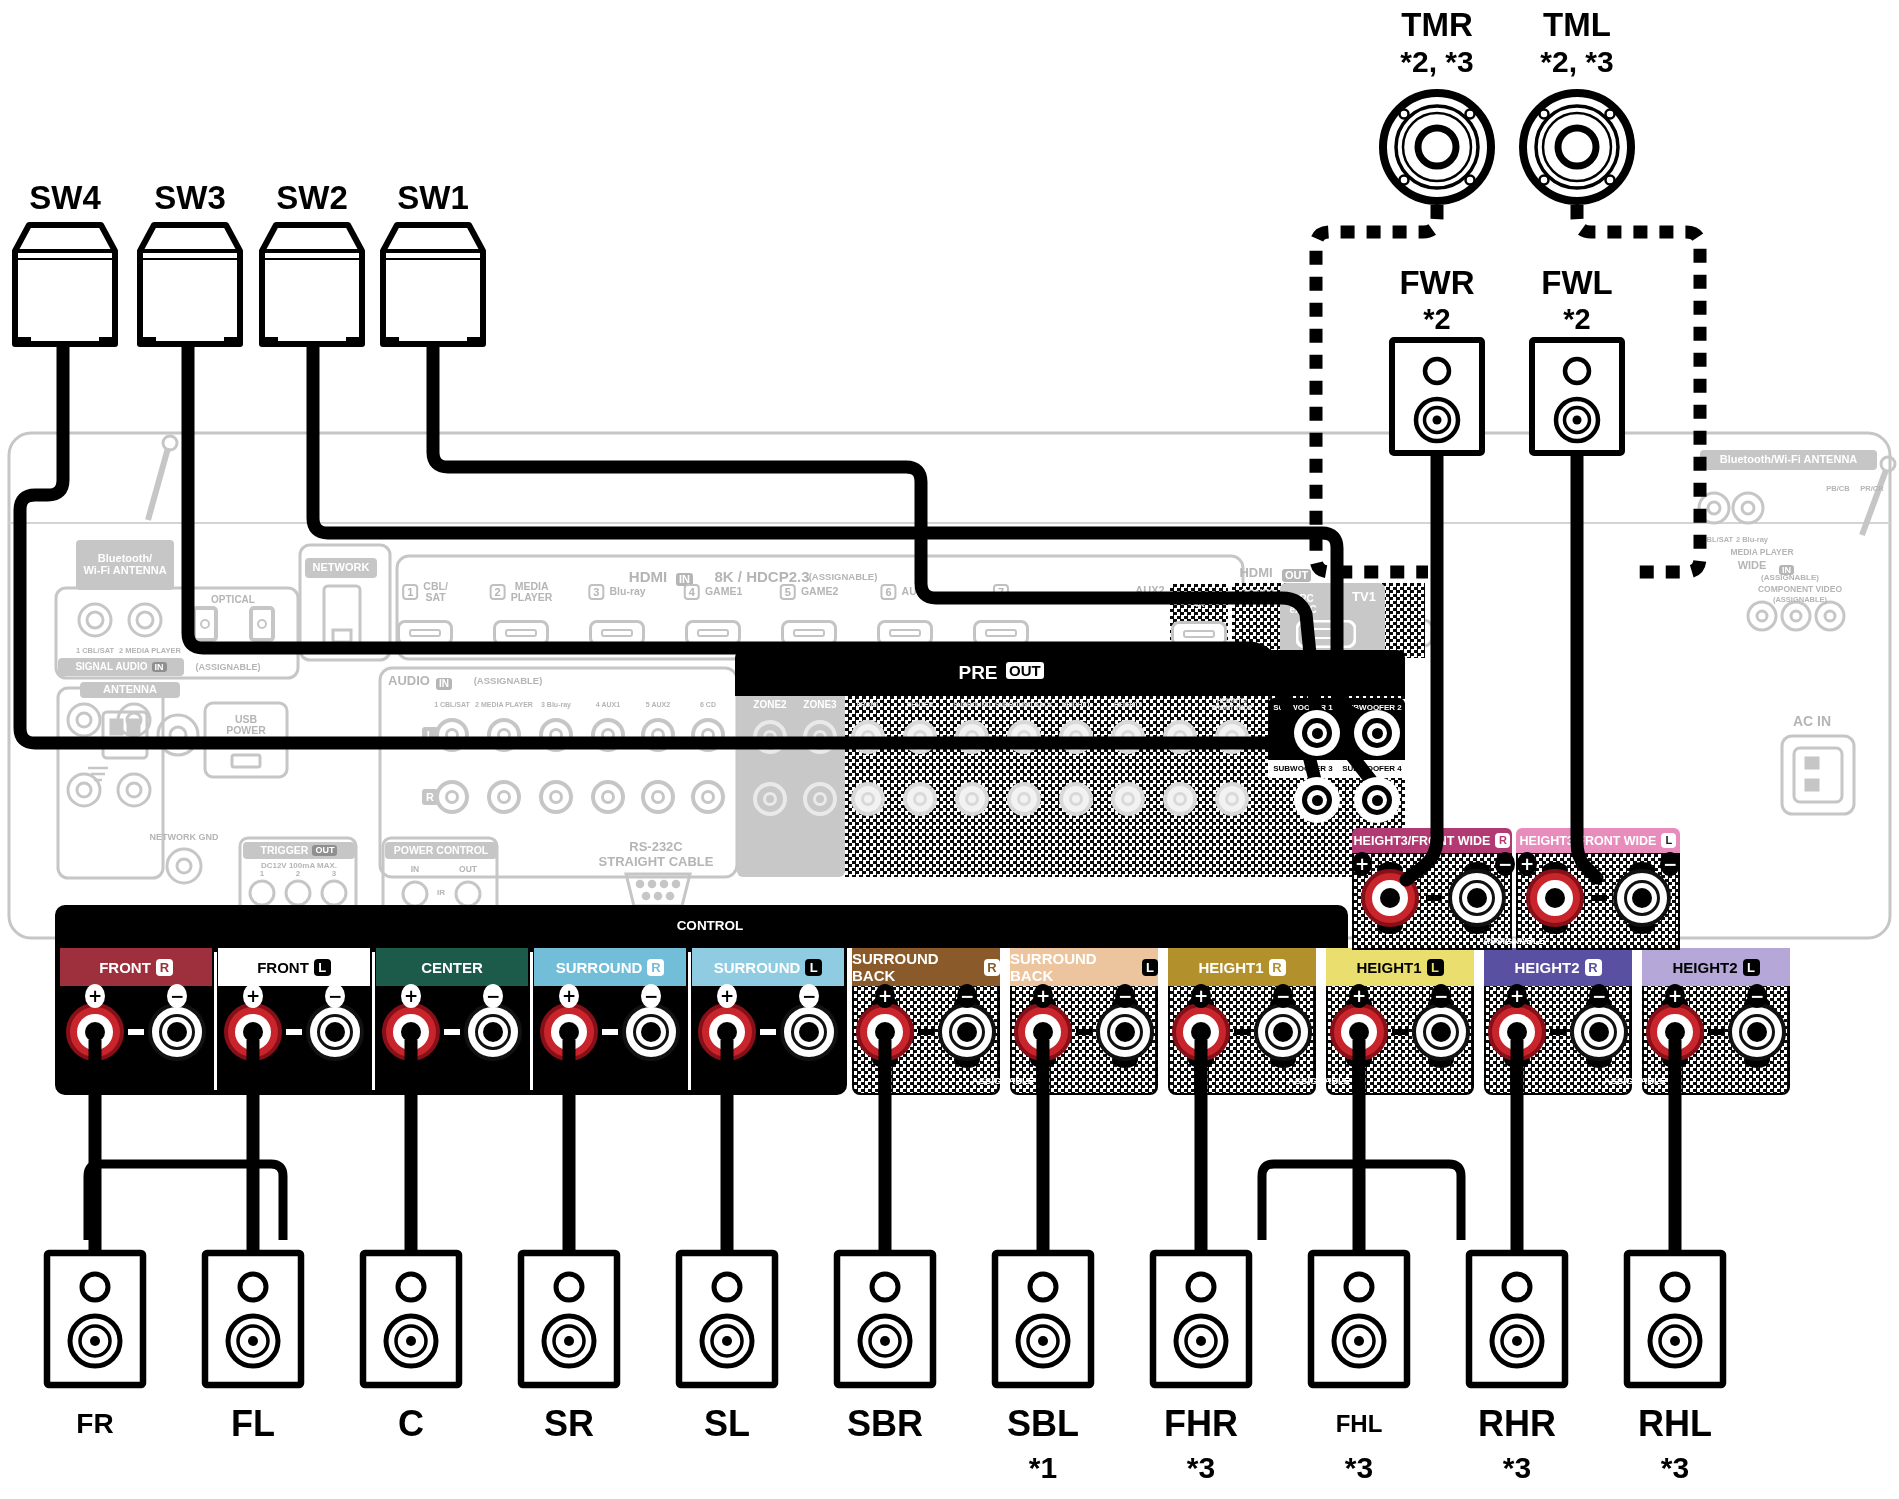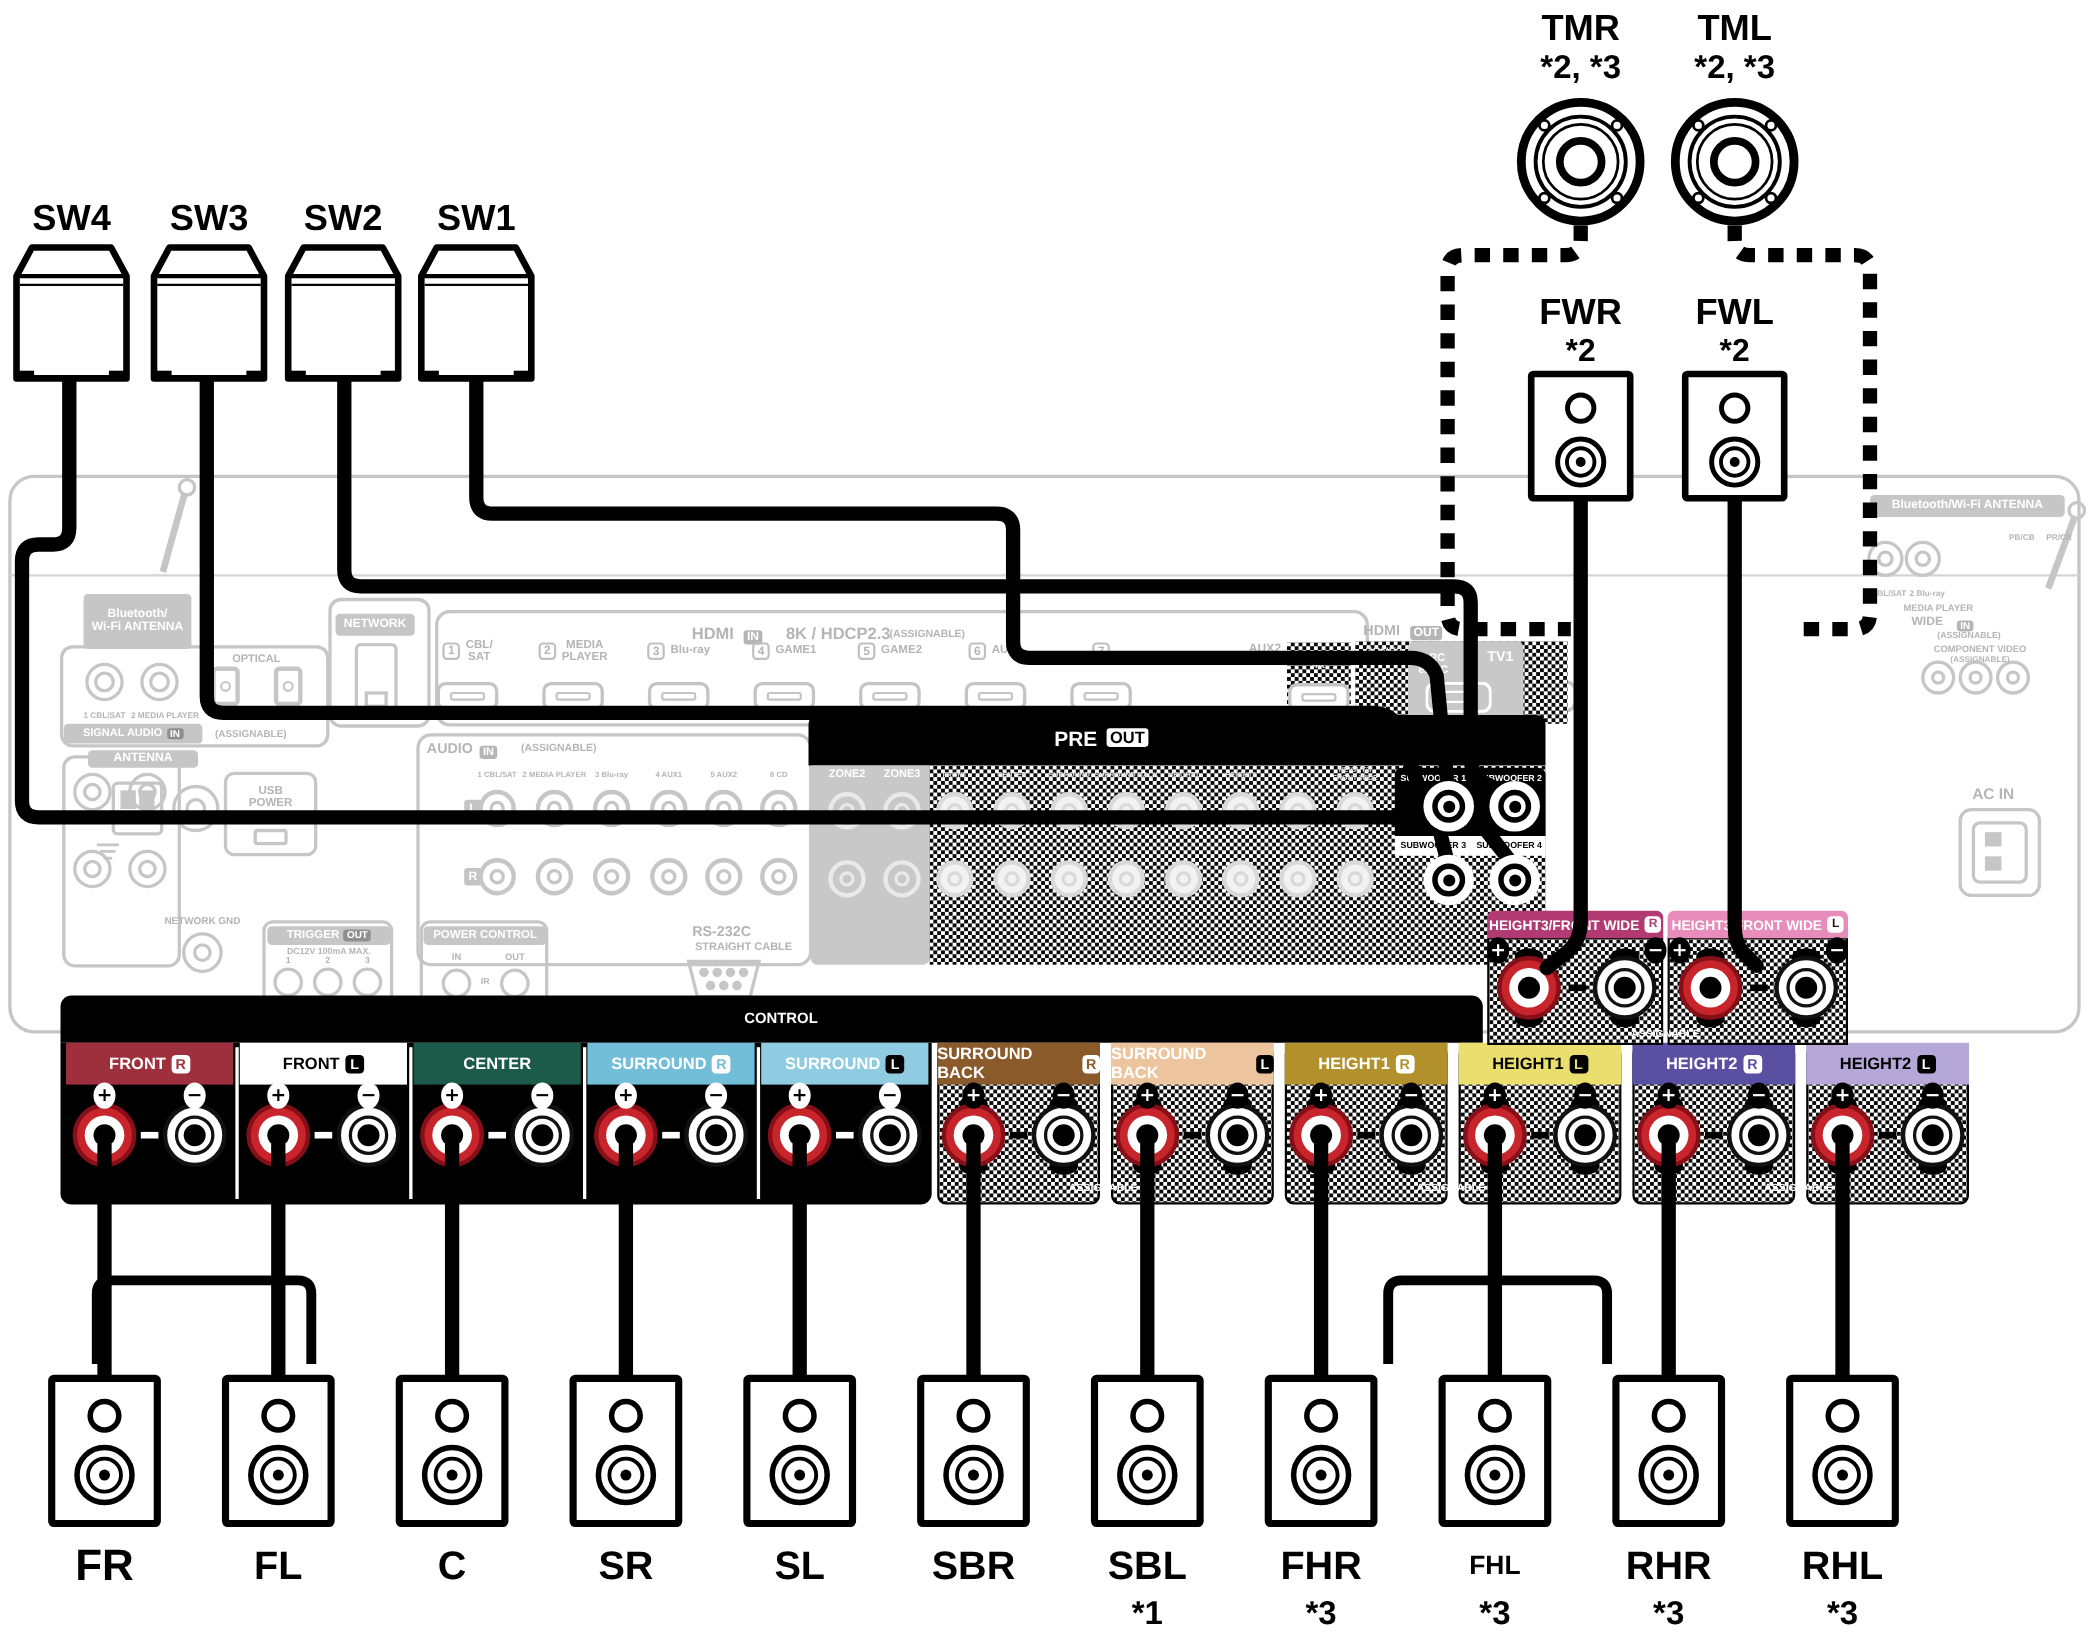--- a/index.html
+++ b/index.html
@@ -185,21 +185,21 @@
     <div class="graylabel" style="left:243px;top:842px;width:112px;height:17px;font-size:10.5px">
       <span>TRIGGER</span>
       <span class="badge" style="background:#8f8f8f;color:#fff;font-size:9px">OUT</span>
     </div>
     <div class="t" style="left:299px;top:866px;font-size:8px;color:#b5b5b5">DC12V 100mA MAX.</div>
     <div class="graylabel" style="left:385px;top:842px;width:112px;height:17px;font-size:10.5px">POWER CONTROL</div>
     <div class="t" style="left:415px;top:870px;font-size:8.5px;color:#b5b5b5">IN</div>
     <div class="t" style="left:468px;top:870px;font-size:8.5px;color:#b5b5b5">OUT</div>
     <div class="t" style="left:441px;top:893px;font-size:8px;color:#b5b5b5">IR</div>
     <div class="t" style="left:656px;top:847px;font-size:13px;color:#b5b5b5">RS-232C</div>
-    <div class="t" style="left:676px;top:862px;font-size:10px;color:#b5b5b5">STRAIGHT CABLE</div>
+    <div class="t" style="left:656px;top:862px;font-size:13px;color:#b5b5b5">STRAIGHT CABLE</div>
 
     <div class="t" style="left:1714px;top:540px;font-size:7.5px;color:#b5b5b5">1 CBL/SAT</div>
     <div class="t" style="left:1752px;top:540px;font-size:7.5px;color:#b5b5b5">2 Blu-ray</div>
     <div class="t" style="left:1762px;top:553px;font-size:8.5px;color:#b5b5b5">MEDIA PLAYER</div>
     <div class="t" style="left:1752px;top:566px;font-size:11px;color:#b5b5b5">WIDE</div>
     <div class="abs" style="left:1775px;top:559px"><span class="badge" style="background:#b5b5b5;color:#fff;font-size:9px">IN</span></div>
     <div class="t" style="left:1790px;top:578px;font-size:8px;color:#b5b5b5">(ASSIGNABLE)</div>
     <div class="t" style="left:1800px;top:590px;font-size:8.5px;color:#b5b5b5">COMPONENT VIDEO</div>
     <div class="t" style="left:1800px;top:600px;font-size:7.5px;color:#b5b5b5">(ASSIGNABLE)</div>
     <div class="t" style="left:1838px;top:489px;font-size:7.5px;color:#b5b5b5">PB/CB</div>
@@ -862,21 +862,21 @@
       <div class="post" style="left:1642px;top:898px">
         <div class="wing" style="top:-7px"></div>
         <div class="wing" style="bottom:-7px"></div>
         <div class="o" style="background:#fff;border:4px solid #111"></div>
         <div class="m" style="background:#fff;border:3px solid #111"></div>
         <div class="c" style=""></div>
       </div>
       <div class="t" style="left:1514px;top:941px;font-size:9.5px;color:#fff;z-index:3">ASSIGNABLE</div>
     </div>
 
-<div class="t z10" style="left:95px;top:1424px;font-size:40px">FR</div>
+<div class="t z10" style="left:95px;top:1424px;font-size:28px">FR</div>
     <div class="t z10" style="left:253px;top:1424px;font-size:36px">FL</div>
     <div class="t z10" style="left:411px;top:1424px;font-size:36px">C</div>
     <div class="t z10" style="left:569px;top:1424px;font-size:36px">SR</div>
     <div class="t z10" style="left:727px;top:1424px;font-size:36px">SL</div>
     <div class="t z10" style="left:885px;top:1424px;font-size:36px">SBR</div>
     <div class="t z10" style="left:1043px;top:1424px;font-size:36px">SBL</div>
     <div class="t z10" style="left:1043px;top:1468px;font-size:30px">*1</div>
     <div class="t z10" style="left:1201px;top:1424px;font-size:36px">FHR</div>
     <div class="t z10" style="left:1201px;top:1468px;font-size:30px">*3</div>
     <div class="t z10" style="left:1359px;top:1424px;font-size:24px">FHL</div>

